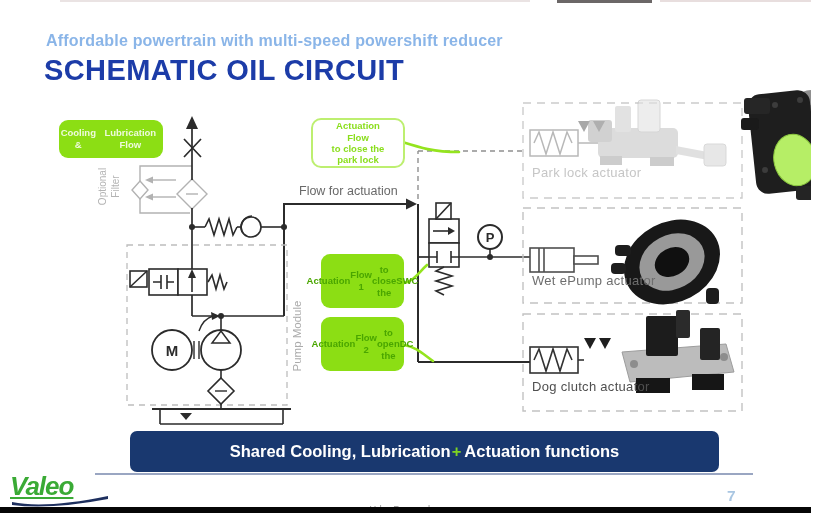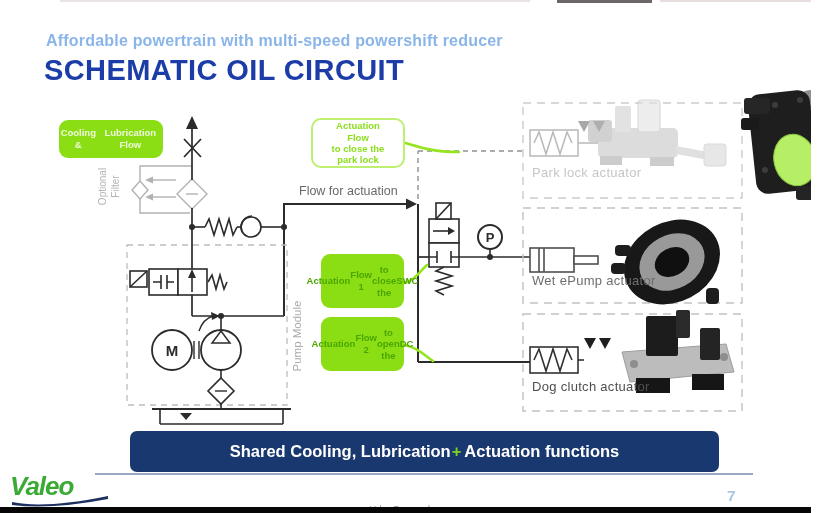--- a/index.html
+++ b/index.html
@@ -20,21 +20,21 @@
   .optional-filter-text{left:64px;top:174px;width:90px;color:#b3b3b3;font-size:10px;line-height:1.25;}
   .pump-module-text{left:251px;top:330px;width:92px;color:#ababab;font-size:11.5px;}
   .flow-actuation-text{left:299px;top:184px;color:#696969;font-size:12.5px;}
   .act-label{font-size:13px;letter-spacing:.3px;font-weight:500;text-align:center;}
   .banner{left:130px;top:431px;width:589px;height:41px;background:#19386f;border-radius:7px;
           display:flex;flex-direction:row;align-items:center;justify-content:center;
           color:#ffffff;font-weight:800;font-size:16.5px;line-height:1.18;}
   .banner .plus{color:#7ed321;font-weight:900;margin:0 3px 0 1px;}
   .footer-rule{left:95px;top:473px;width:658px;height:2px;background:#9aa6c2;}
   .valeo-logo{left:10px;top:471px;width:110px;height:38px;}
-  .valeo-text{left:0;top:0;font-size:26px;font-weight:800;font-style:italic;color:#3aaa35;letter-spacing:-1px;}
+  .valeo-text{left:0;top:0;font-size:26px;font-weight:800;font-style:italic;color:#3aaa35;letter-spacing:-1px;text-decoration:underline;}
   .reserved{left:330px;top:504px;width:140px;text-align:center;font-size:8.5px;color:#8a8a8a;}
   .page-num{left:727px;top:487px;font-size:15.5px;font-weight:600;color:#a9c6e2;}
   .bottom-bar{left:0;top:507px;width:831px;height:6px;background:#060606;}
   .smudge{height:2px;}
   .edge-dark{left:828px;top:402px;width:3px;height:106px;background:#474747;}
 </style>
 </head>
 <body>
 
 <div class="slide">

